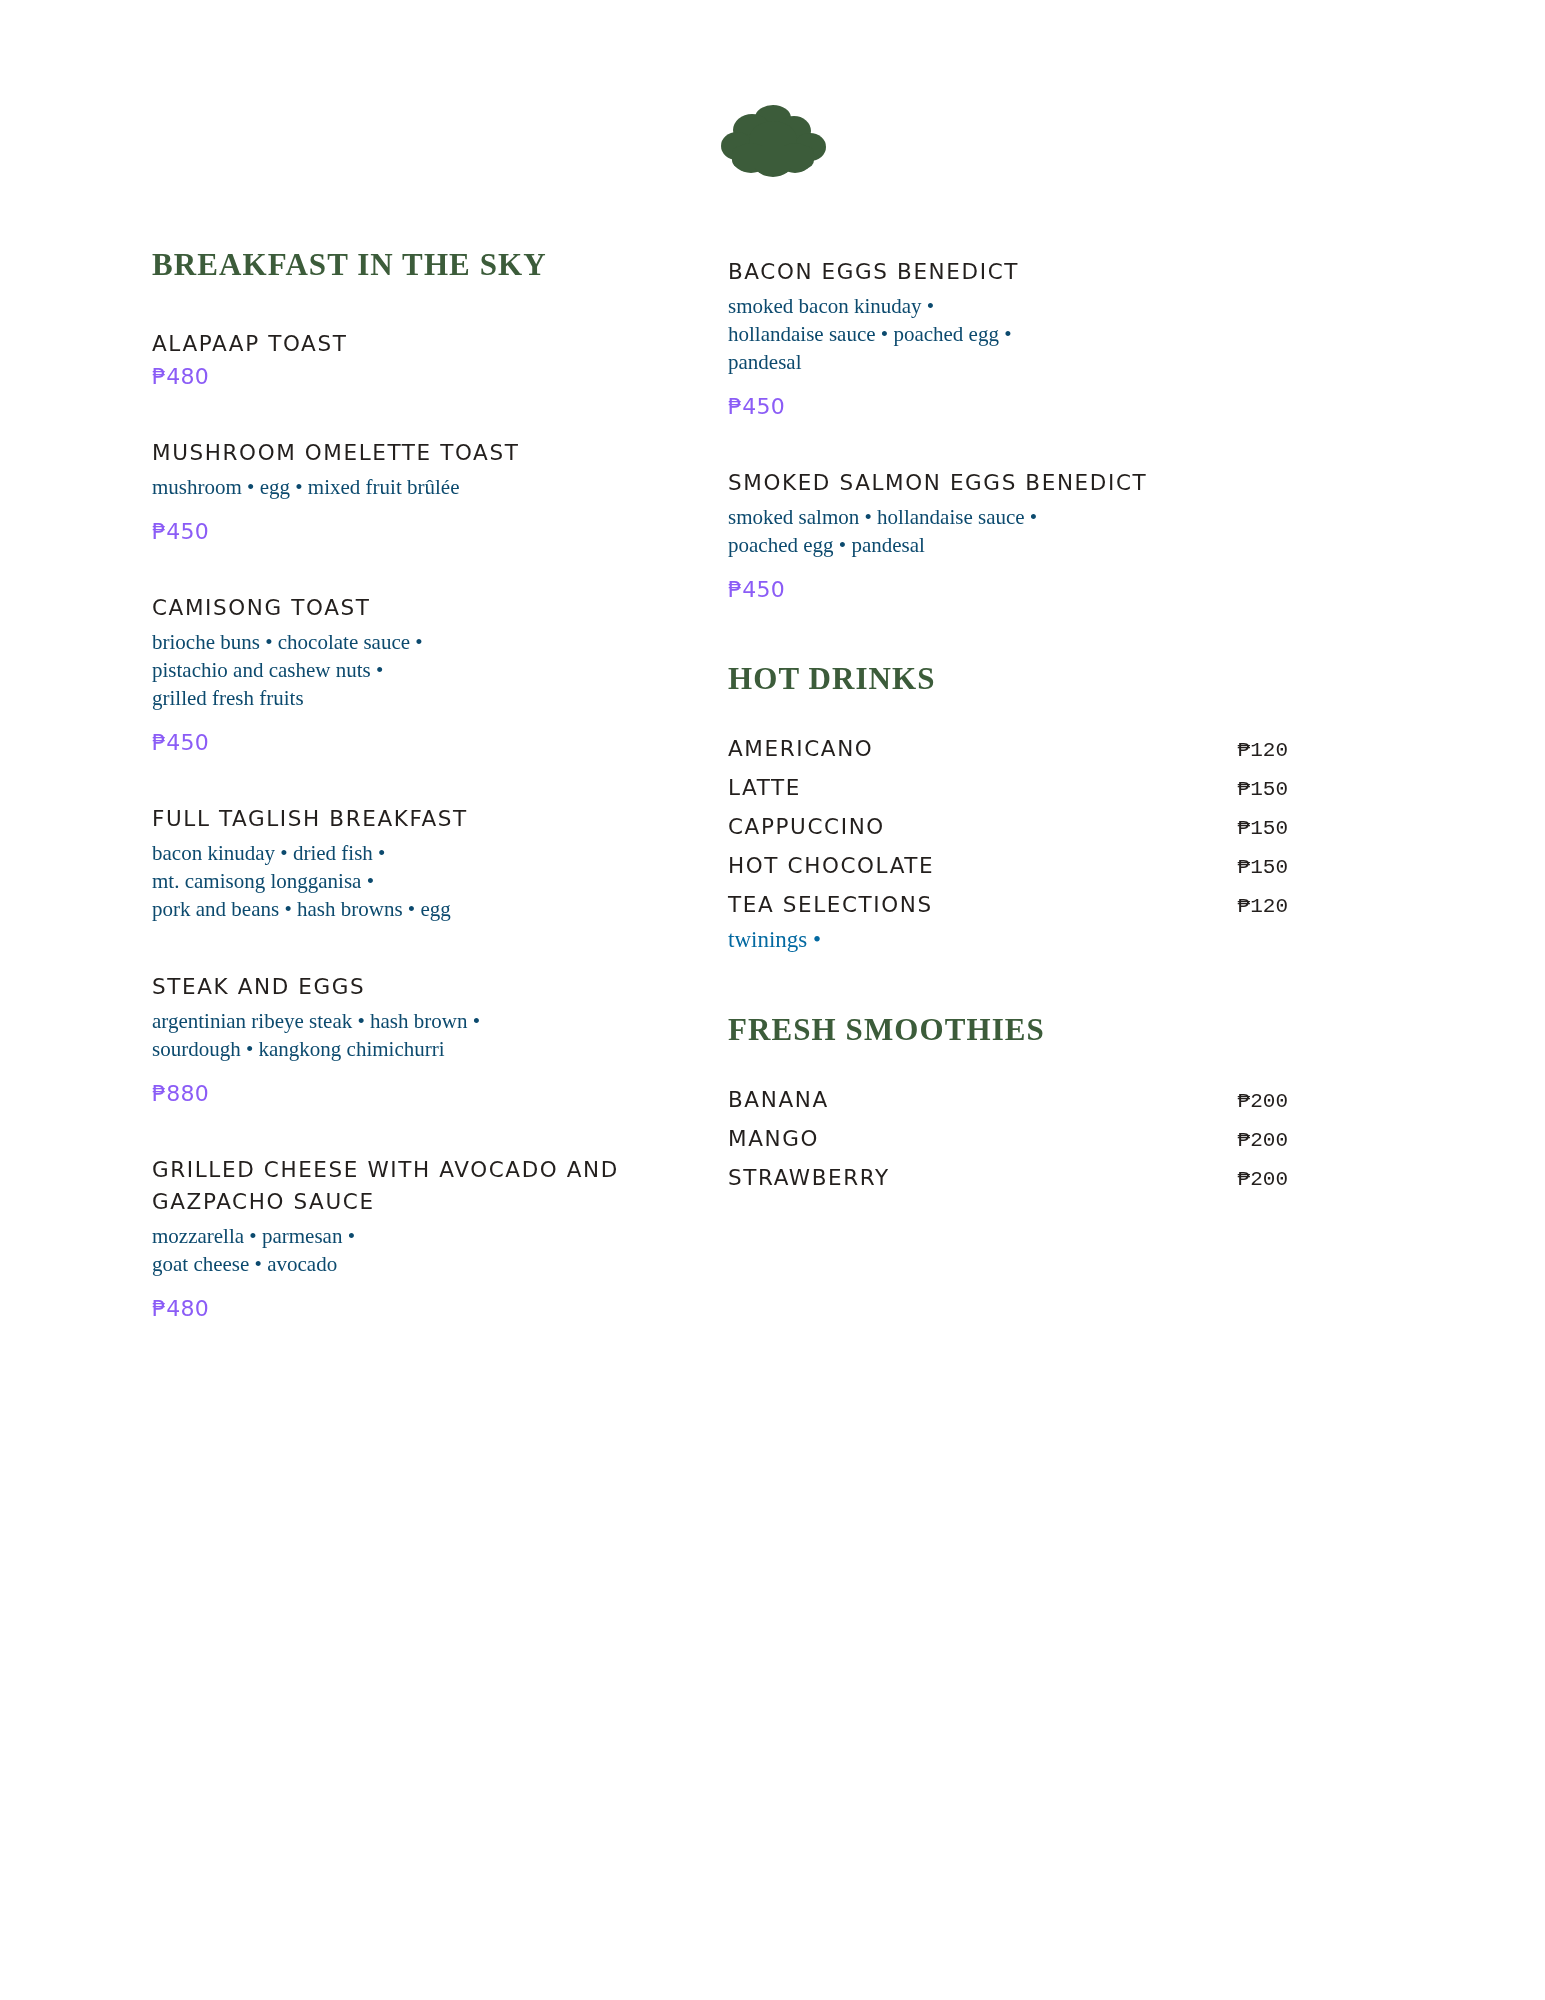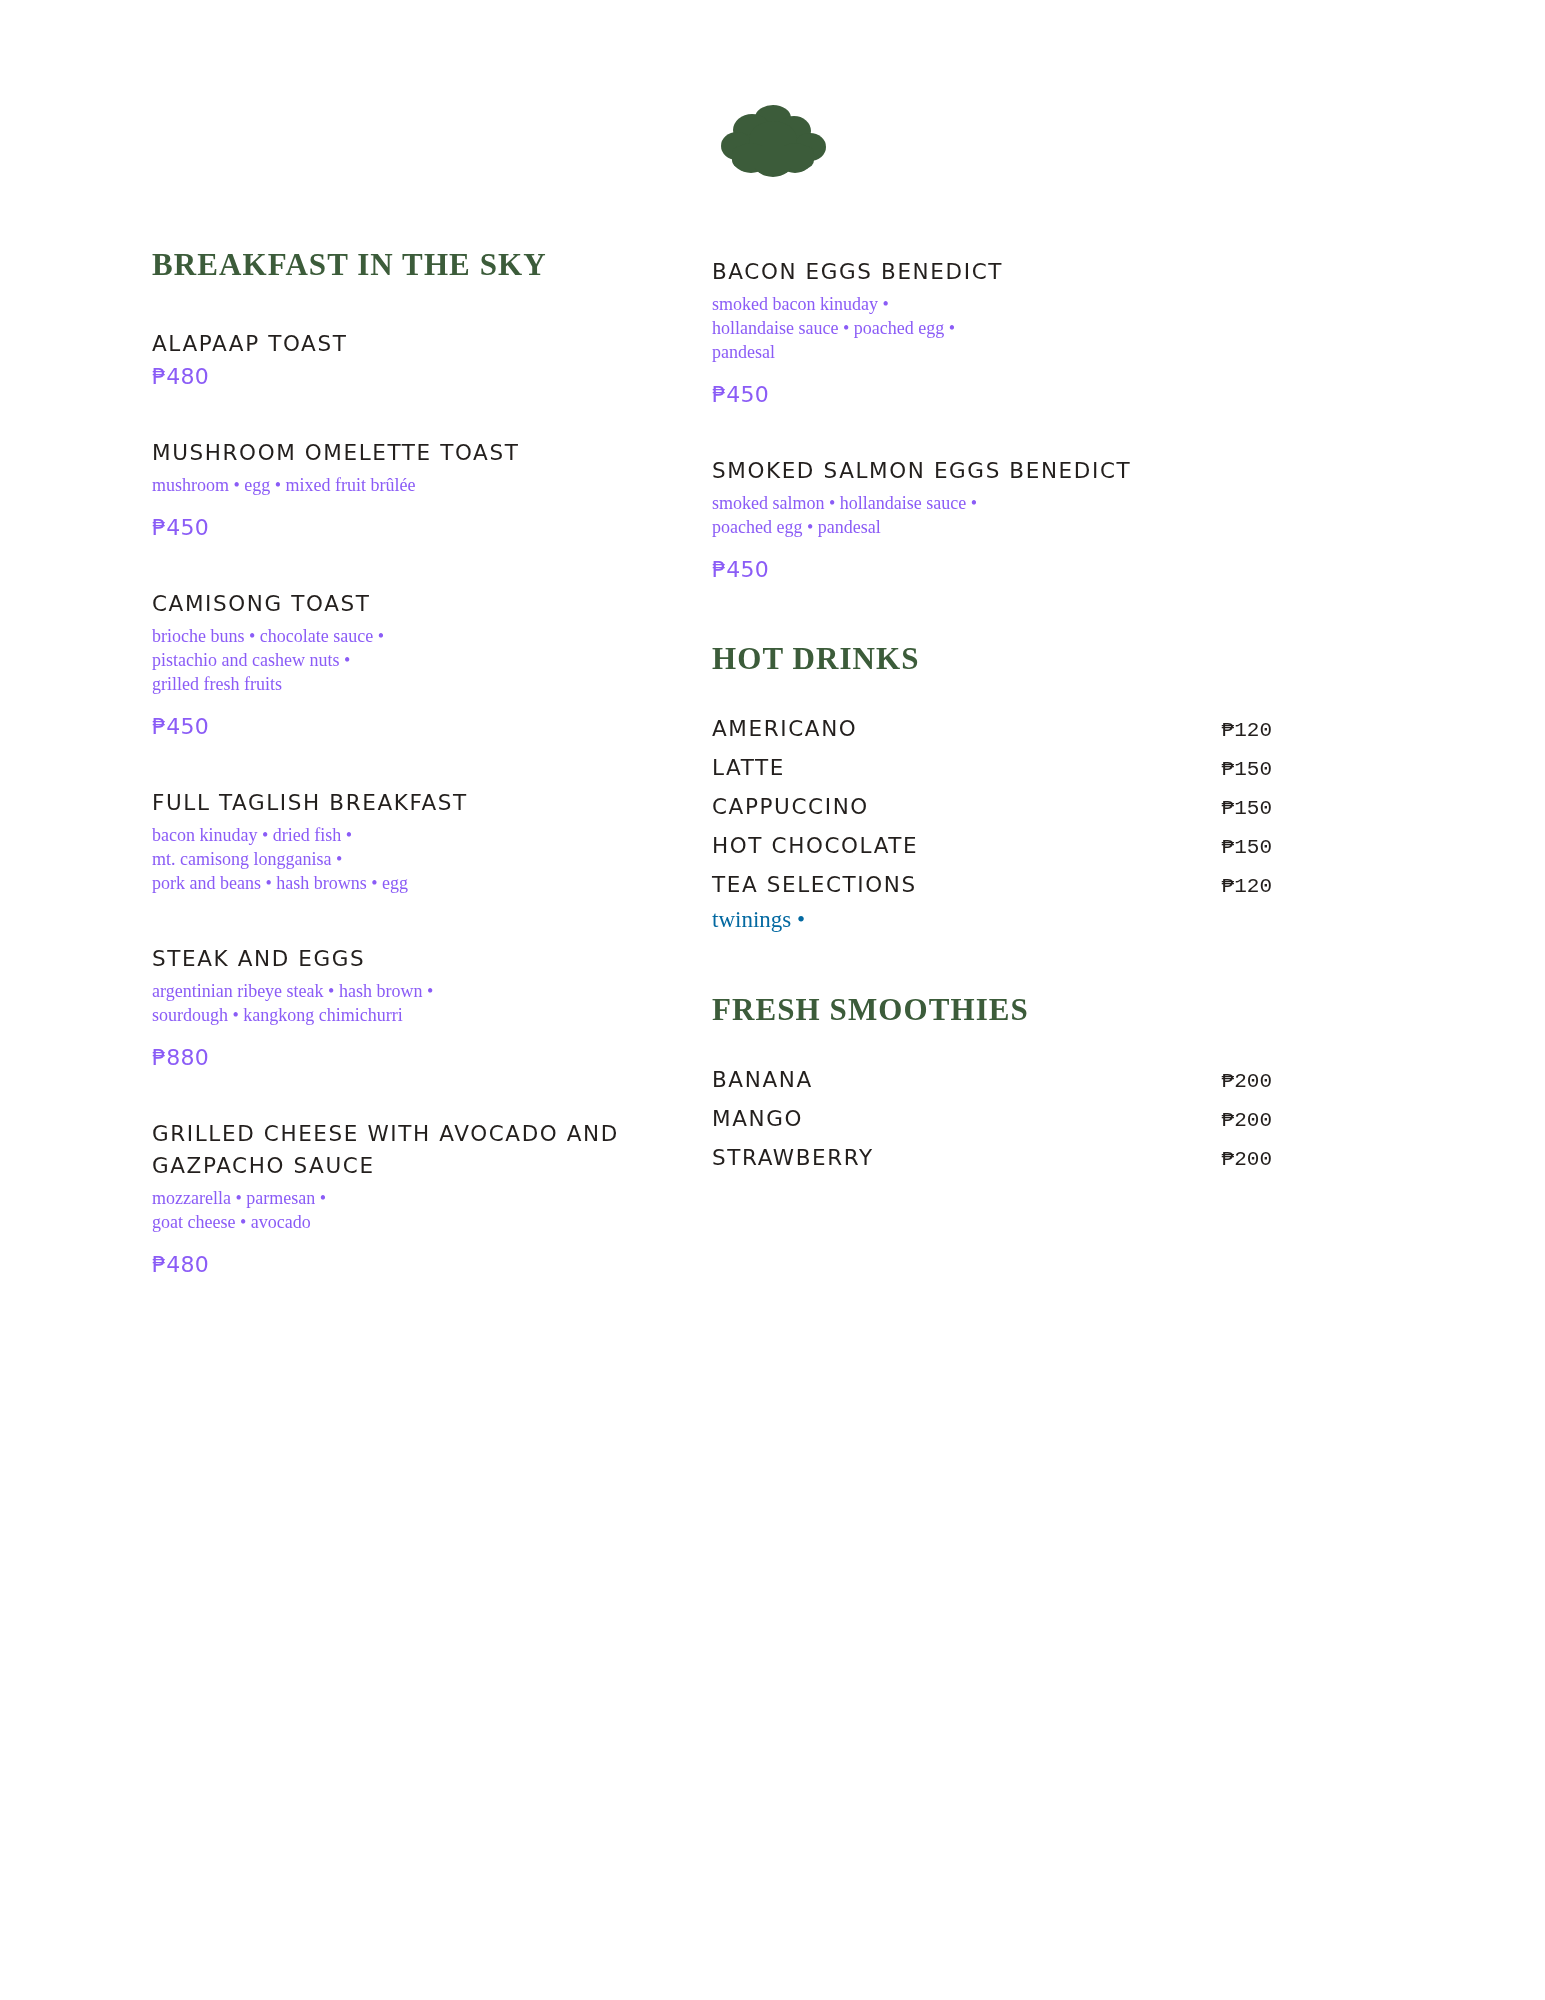--- a/index.html
+++ b/index.html
@@ -29,21 +29,21 @@
     height: 78px;
     display: block;
   }
 
   
   .menu-grid {
     display: flex;
     padding: 70px 120px 0 152px;
   }
   .column { width: 560px; }
-  .column.right { width: 560px; padding-top: 8px; }
+  .column.right { width: 560px; padding-top: 8px; margin-left: 16px; }
 
   
   .section-title {
     font-family: "Liberation Serif", serif;
     font-weight: 700;
     font-size: 31px;
     letter-spacing: 0.035em;
     color: #3c5c3a;
     text-transform: uppercase;
     line-height: 1.1;
@@ -61,23 +61,23 @@
     font-size: 21.5px;
     letter-spacing: 0.075em;
     line-height: 1.48;
     color: #231f1d;
     text-transform: uppercase;
     margin-bottom: 4px;
   }
 
   .item-desc {
     font-family: "Liberation Serif", serif;
-    font-size: 18px;
+    font-size: 21px;
     line-height: 1.34;
-    color: #8b5cf6;
+    color: #0c4a6e;
     white-space: pre-line;
     margin-bottom: 18px;
   }
 
   .item-price {
     font-family: "DejaVu Sans", sans-serif;
     font-size: 22px;
     letter-spacing: 0.01em;
     color: #8b5cf6;
   }

